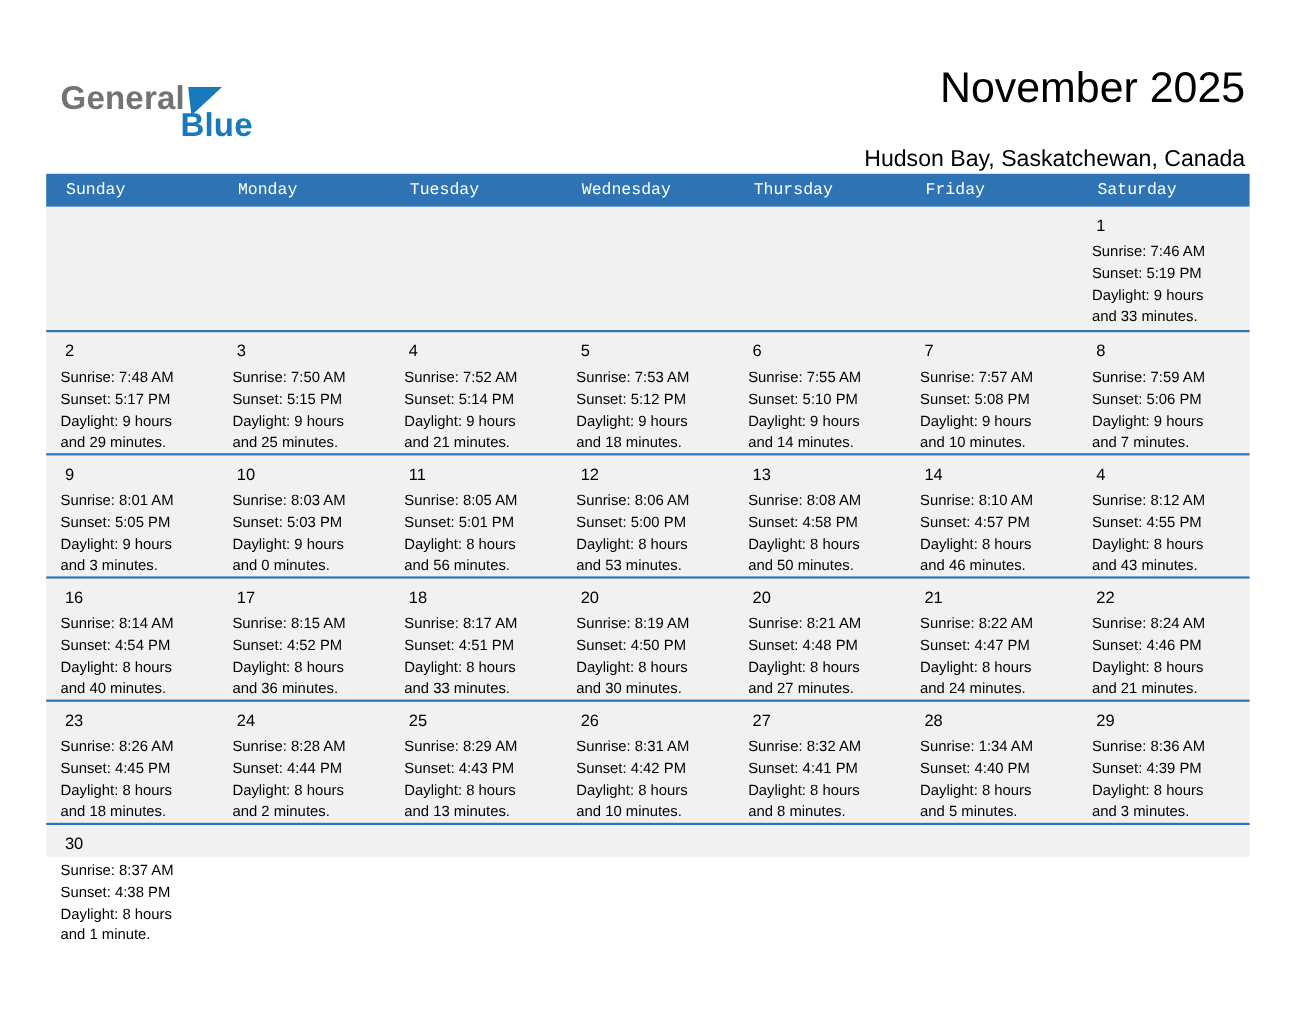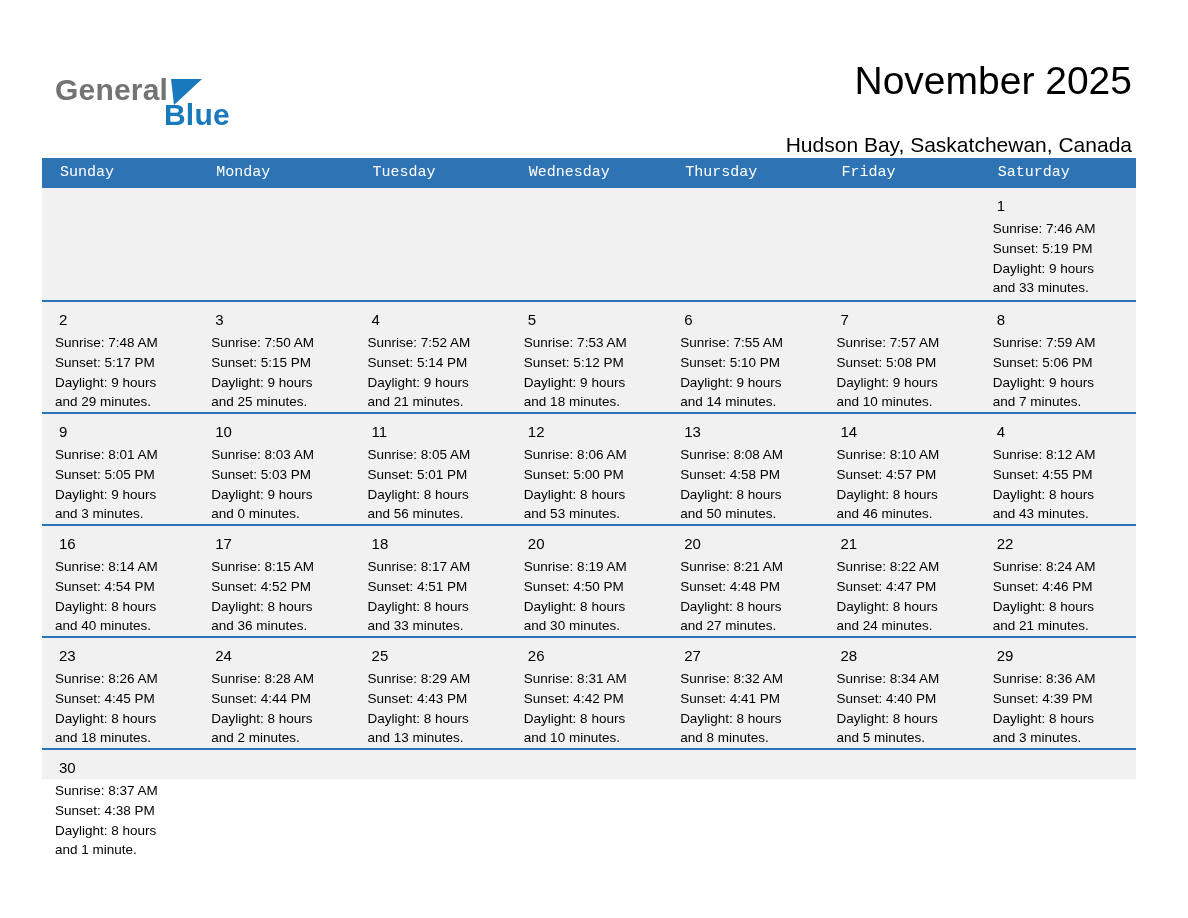--- a/index.html
+++ b/index.html
@@ -269,21 +269,21 @@
           </div>
           <div class="cell">
             <div class="daynum">27</div>
             <div class="dayline">Sunrise: 8:32 AM</div>
             <div class="dayline">Sunset: 4:41 PM</div>
             <div class="dayline">Daylight: 8 hours</div>
             <div class="dayline">and 8 minutes.</div>
           </div>
           <div class="cell">
             <div class="daynum">28</div>
-            <div class="dayline">Sunrise: 8:34 AM</div>
+            <div class="dayline">Sunrise: 1:34 AM</div>
             <div class="dayline">Sunset: 4:40 PM</div>
             <div class="dayline">Daylight: 8 hours</div>
             <div class="dayline">and 5 minutes.</div>
           </div>
           <div class="cell">
             <div class="daynum">29</div>
             <div class="dayline">Sunrise: 8:36 AM</div>
             <div class="dayline">Sunset: 4:39 PM</div>
             <div class="dayline">Daylight: 8 hours</div>
             <div class="dayline">and 3 minutes.</div>

